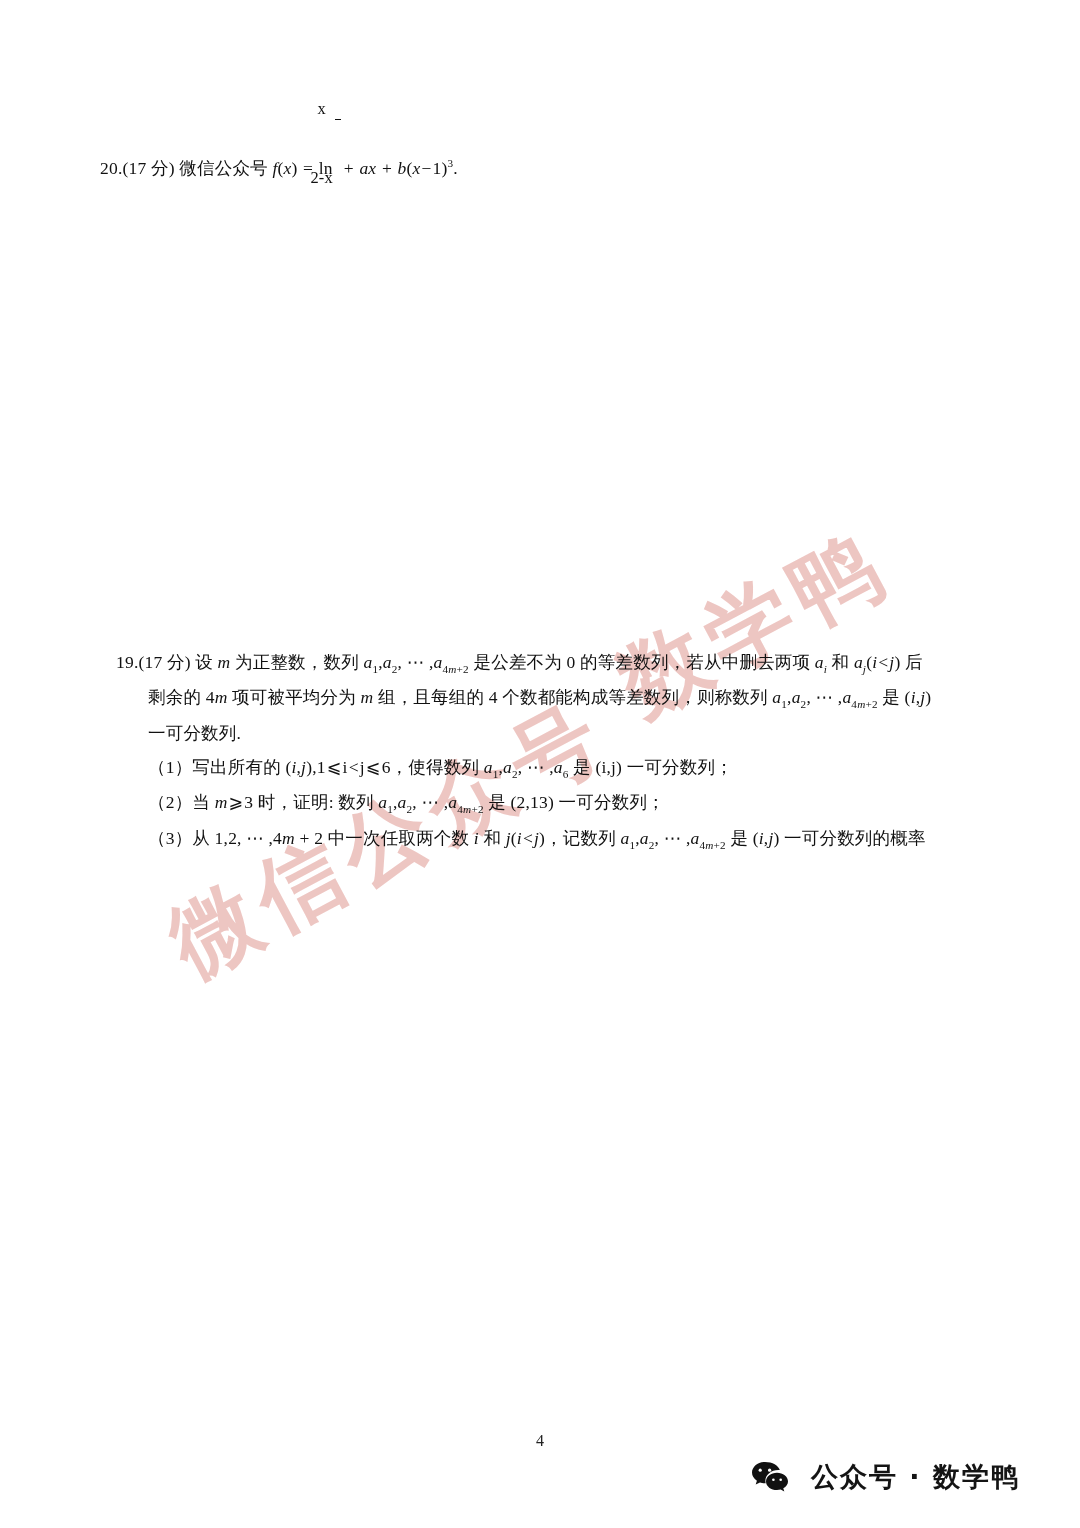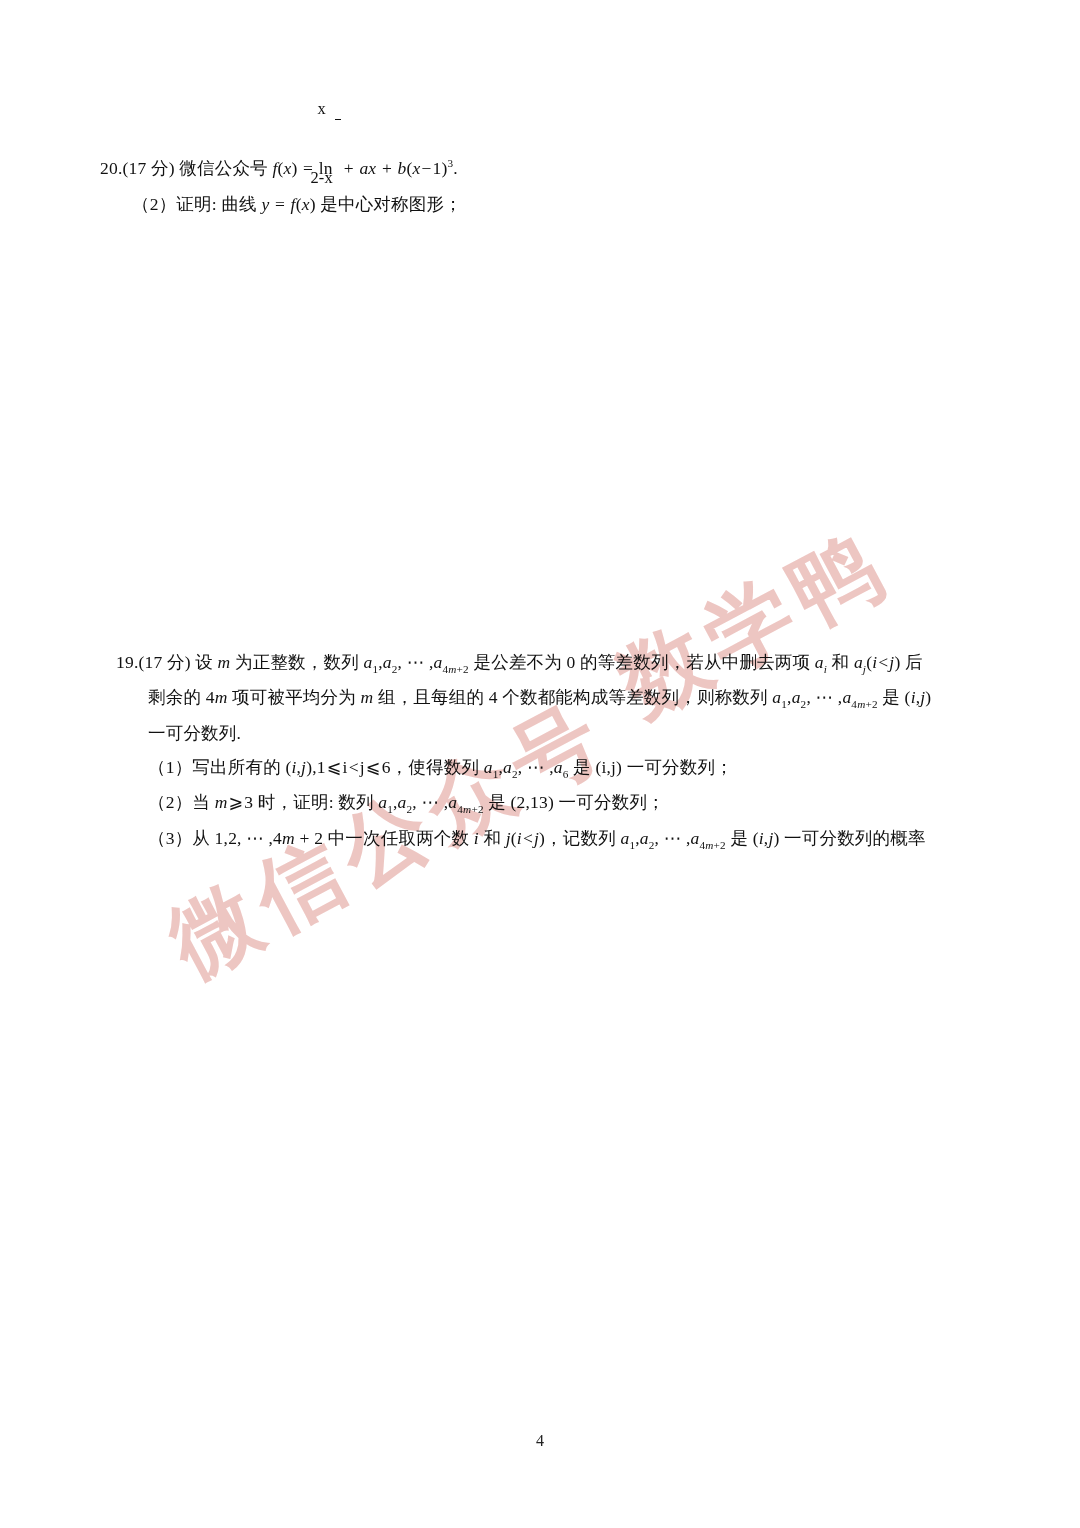--- a/index.html
+++ b/index.html
@@ -145,23 +145,20 @@
 
   <div class="watermark wm-1">微信公众号</div>
   <div class="watermark wm-2">数学鸭</div>
 
   <div class="problem p18">
     <div class="hang">
       <span>20.</span><span>(17 分)</span>
       <span>微信公众号</span>
       <span><span class="mi">f</span>(<span class="mi">x</span>) <span class="op">=</span> ln<span class="frac"><span class="num">x</span><span class="den">2-x</span></span><span class="op">+</span> <span class="mi">ax</span> <span class="op">+</span> <span class="mi">b</span>(<span class="mi">x</span><span class="op">−</span>1)<sup class="mn">3</sup>.</span>
     </div>
-    <div class="prob-line">
-      （2）证明: 曲线&nbsp;<span class="mi">y</span>&nbsp;<span class="op">=</span>&nbsp;<span class="mi">f</span>(<span class="mi">x</span>)&nbsp;是中心对称图形；
-    </div>
   </div>
 
   <div class="problem p19">
     <div class="hang">
       <span>19.</span><span>(17 分)</span>
       设&nbsp;<span class="mi">m</span>&nbsp;为正整数，数列&nbsp;<span class="mi">a</span><sub class="mn">1</sub>,<span class="mi">a</span><sub class="mn">2</sub>, ⋯ ,<span class="mi">a</span><sub class="mn">4<span class="mi">m</span>+2</sub>&nbsp;是公差不为 0 的等差数列，若从中删去两项&nbsp;<span class="mi">a</span><sub class="mi">i</sub>&nbsp;和&nbsp;<span class="mi">a</span><sub class="mi">j</sub>(<span class="mi">i</span><span class="op">&lt;</span><span class="mi">j</span>)&nbsp;后
     </div>
     <div class="hang2">
       剩余的&nbsp;4<span class="mi">m</span>&nbsp;项可被平均分为&nbsp;<span class="mi">m</span>&nbsp;组，且每组的 4 个数都能构成等差数列，则称数列&nbsp;<span class="mi">a</span><sub class="mn">1</sub>,<span class="mi">a</span><sub class="mn">2</sub>, ⋯ ,<span class="mi">a</span><sub class="mn">4<span class="mi">m</span>+2</sub>&nbsp;是&nbsp;(<span class="mi">i</span>,<span class="mi">j</span>)
     </div>
@@ -174,14 +171,27 @@
     <div class="prob-line">
       （2）当&nbsp;<span class="mi">m</span><span class="op">⩾</span>3 时，证明: 数列&nbsp;<span class="mi">a</span><sub class="mn">1</sub>,<span class="mi">a</span><sub class="mn">2</sub>, ⋯ ,<span class="mi">a</span><sub class="mn">4<span class="mi">m</span>+2</sub>&nbsp;是&nbsp;(2,13)&nbsp;一可分数列；
     </div>
     <div class="prob-line">
       （3）从 1,2, ⋯ ,4<span class="mi">m</span> + 2 中一次任取两个数&nbsp;<span class="mi">i</span>&nbsp;和&nbsp;<span class="mi">j</span>(<span class="mi">i</span><span class="op">&lt;</span><span class="mi">j</span>)，记数列&nbsp;<span class="mi">a</span><sub class="mn">1</sub>,<span class="mi">a</span><sub class="mn">2</sub>, ⋯ ,<span class="mi">a</span><sub class="mn">4<span class="mi">m</span>+2</sub>&nbsp;是&nbsp;(<span class="mi">i</span>,<span class="mi">j</span>)&nbsp;一可分数列的概率
     </div>
   </div>
 
   <div class="page-number">4</div>
 
+  <div class="footer-brand">
+    <span class="wechat-icon">
+      <svg width="46" height="46" viewBox="0 0 46 46" aria-hidden="true">
+        <path d="M18 8C10.8 8 5 12.8 5 18.6c0 3.3 1.9 6.2 4.9 8.1l-1.2 3.9 4.3-2.2c1.6.5 3.3.8 5 .8h.7c-.2-.8-.3-1.6-.3-2.4 0-6 5.8-10.8 12.9-10.8.5 0 1 0 1.5.1C31.6 11.5 25.4 8 18 8z" fill="#111111"></path>
+        <circle cx="13.2" cy="16.2" r="1.6" fill="#ffffff"></circle>
+        <circle cx="22.6" cy="16.2" r="1.6" fill="#ffffff"></circle>
+        <path d="M41 27.4C41 22.6 36 18.7 30 18.7S19 22.6 19 27.4c0 4.8 5 8.7 11 8.7 1.3 0 2.5-.2 3.7-.5l3.6 1.9-1-3.2c2.9-1.6 4.7-4.3 4.7-6.9z" fill="#111111"></path>
+        <circle cx="26.4" cy="25.7" r="1.3" fill="#ffffff"></circle>
+        <circle cx="33.7" cy="25.7" r="1.3" fill="#ffffff"></circle>
+      </svg>
+    </span>
+    <span class="footer-text">公众号 · 数学鸭</span>
+  </div>
 
 </div>
 
 </body></html>

